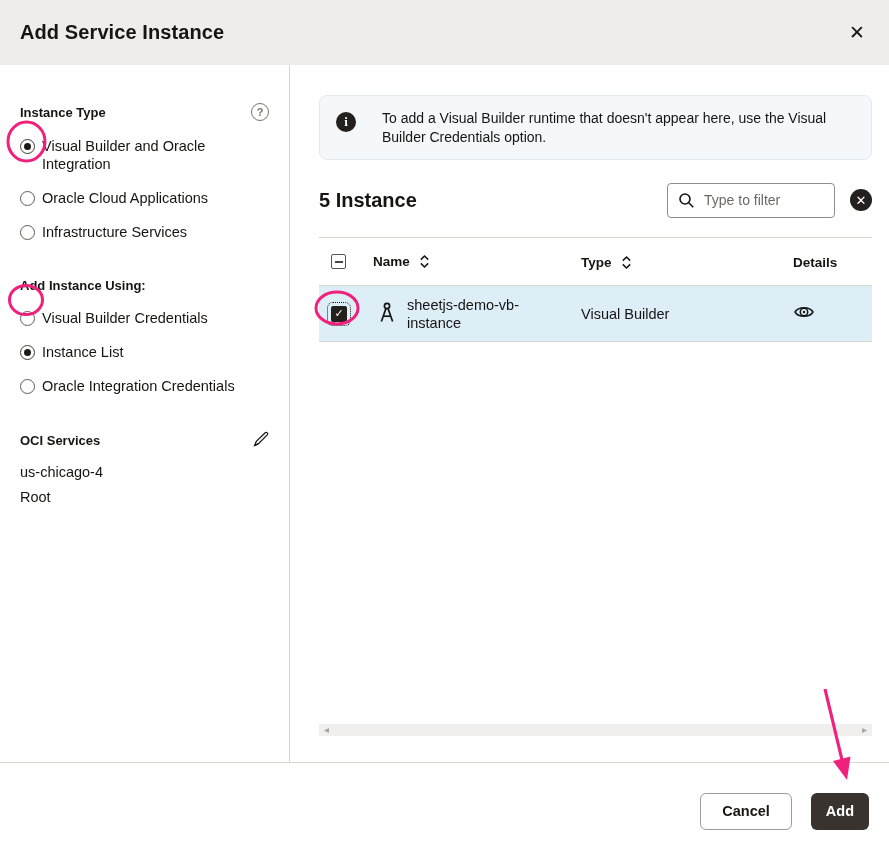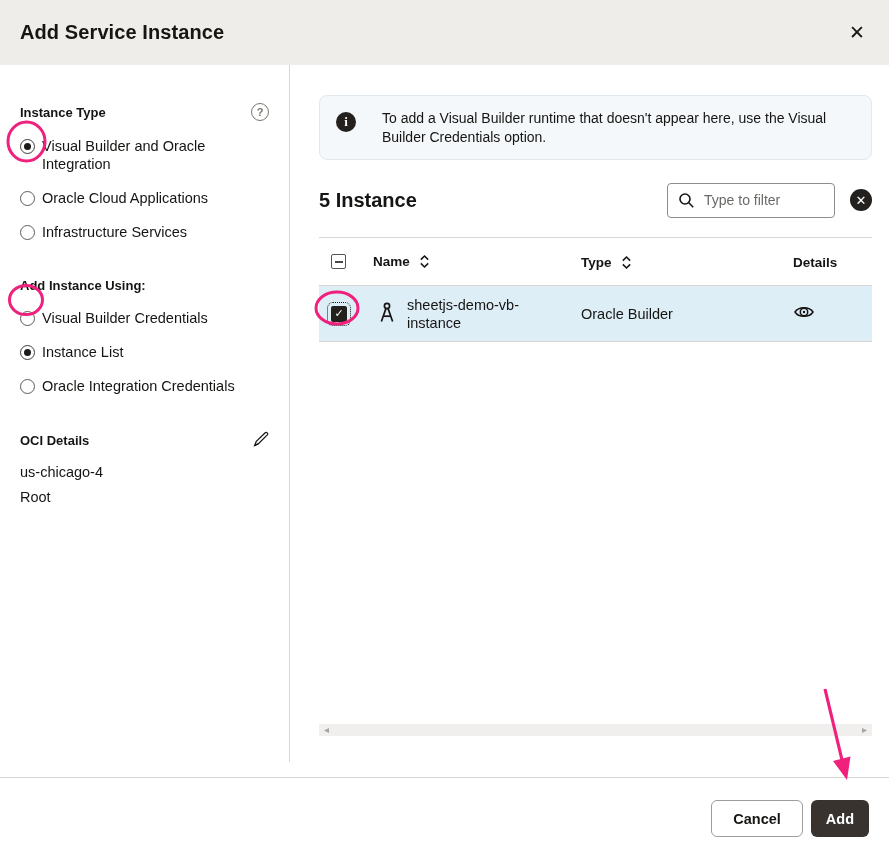--- a/index.html
+++ b/index.html
@@ -103,24 +103,24 @@
   .spacer { flex:1; }
   .hscrollbar {
     height:12px; background:#f0efee;
     display:flex; align-items:center; justify-content:space-between;
     padding:0 5px; color:#a7a5a2; font-size:10px; line-height:1; cursor:pointer;
   }
   .eye-btn { background:none; border:none; cursor:pointer; padding:0; display:inline-flex; }
 
   
   .dlg-footer {
-    position:absolute; left:0; right:0; bottom:0; height:68px;
+    position:absolute; left:0; right:0; bottom:0; height:83px;
     border-top:1px solid #d9d6d2; background:#fff;
     display:flex; align-items:center; justify-content:flex-end;
-    gap:8px; padding:14px 20px 0 20px;
+    gap:19px; padding:14px 20px 0 20px;
   }
   .btn { height:37px; border-radius:6px; font-size:14.5px; font-weight:700;
          font-family:"Liberation Sans",sans-serif; cursor:pointer; }
   .btn-cancel { background:#fff; border:1px solid #9e9b98; color:#161513; padding:0 21px; }
   .btn-add    { background:#38332f; border:none; color:#fff; padding:0 15px; }
 
   
   .anno { position:absolute; inset:0; pointer-events:none; z-index:20; }
 </style>
 </head>
@@ -162,21 +162,21 @@
     <div class="radio-row">
       <span class="radio sel"></span>
       <span class="radio-label">Instance List</span>
     </div>
     <div class="radio-row">
       <span class="radio"></span>
       <span class="radio-label">Oracle Integration Credentials</span>
     </div>
 
     <div class="group-head mt-lg">
-      <span class="group-label">OCI Details</span>
+      <span class="group-label">OCI Services</span>
       <button class="pencil-btn">
         <svg width="17" height="17" viewBox="0 0 17 17" fill="none" stroke="#161513" stroke-width="1.2">
           <path d="M2.6 14.6 L4.3 10.4 L13.2 1.7 Q14.2 0.8 15.2 1.8 Q16.2 2.8 15.3 3.8 L6.7 12.5 Z"></path>
           <path d="M2.6 14.6 L6.7 12.5"></path>
         </svg>
       </button>
     </div>
     <div class="oci-line">us-chicago-4</div>
     <div class="oci-line2">Root</div>
   </div>
@@ -243,21 +243,21 @@
             <svg width="20" height="24" viewBox="0 0 20 24" fill="none" stroke="#161513" stroke-width="1.7">
               <circle cx="10" cy="4" r="2.6"></circle>
               <path d="M8.9 6.6 L4.4 19.5"></path>
               <path d="M11.1 6.6 L15.6 19.5"></path>
               <path d="M6.3 14.2 L13.7 14.2"></path>
             </svg>
           </span>
           <span class="name-text">sheetjs-demo-vb-instance</span>
         </div>
         <div class="c-type">
-          <span class="cell-text">Oracle Builder</span>
+          <span class="cell-text">Visual Builder</span>
         </div>
         <div class="c-det">
           <button class="eye-btn">
             <svg width="22" height="22" viewBox="0 0 22 22" fill="none" stroke="#161513" stroke-width="1.5">
               <path d="M2 11 C5.5 5.3 16.5 5.3 20 11 C16.5 16.7 5.5 16.7 2 11 Z"></path>
               <circle cx="11" cy="11" r="3.7"></circle>
               <circle cx="11" cy="11" r="1.2" fill="#161513" stroke="none"></circle>
             </svg>
           </button>
         </div>

